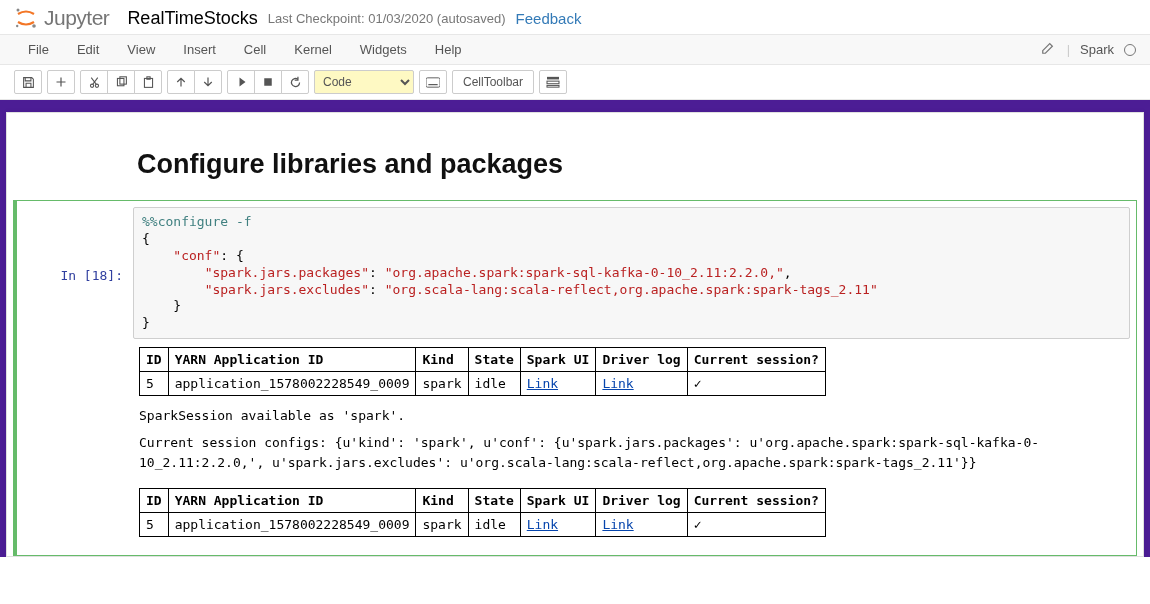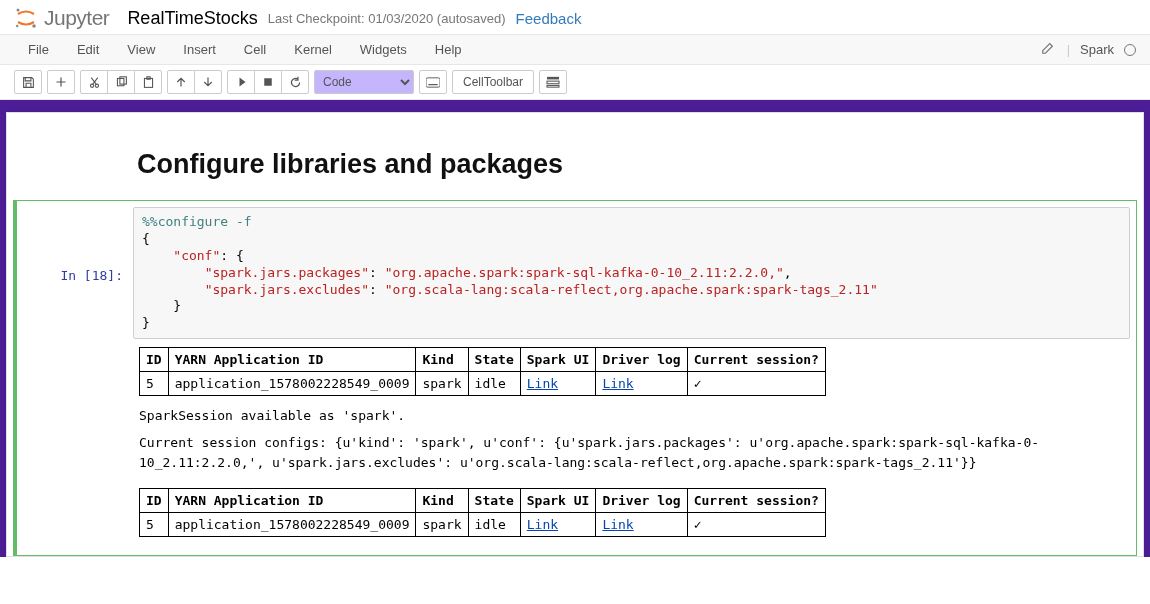--- a/index.html
+++ b/index.html
@@ -99,21 +99,21 @@
   .btn-group .btn:first-child { border-top-left-radius: 2px; border-bottom-left-radius: 2px; margin-left: 0;}
   .btn-group .btn:last-child  { border-top-right-radius: 2px; border-bottom-right-radius: 2px; }
   .select-celltype {
     height: 24px;
     border: 1px solid #ccc;
     border-radius: 2px;
     font-size: 12px;
     color: #555;
     width: 100px;
     padding: 0 4px;
-    background: #c4b5fd;
+    background: #fef9c3;
   }
   
   .notebook-container {
     background: #4c1d95;
     padding: 12px 6px 0 6px;
   }
   .notebook-inner {
     background: #fff;
     border: 1px solid #e0e0e0;
     box-shadow: 0 0 6px rgba(0,0,0,0.05);

